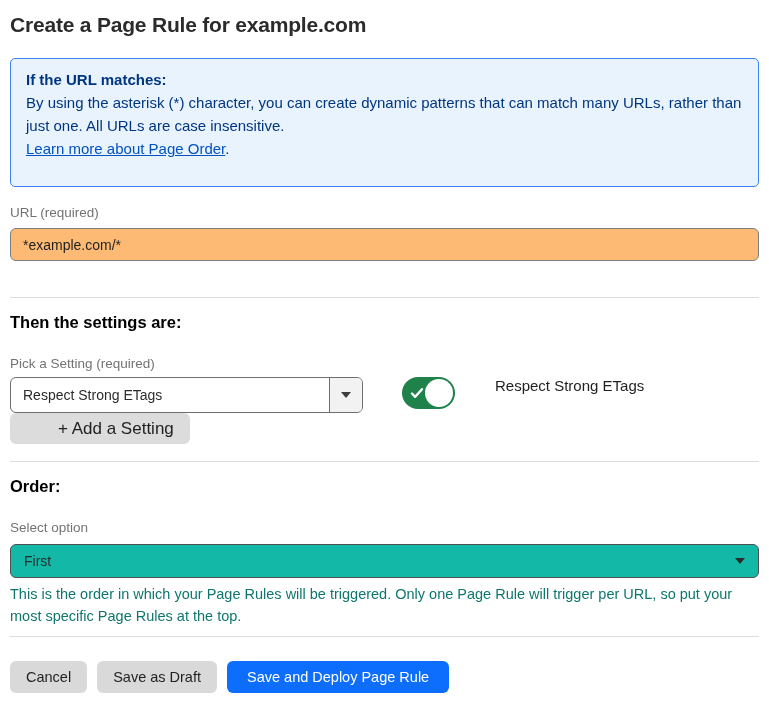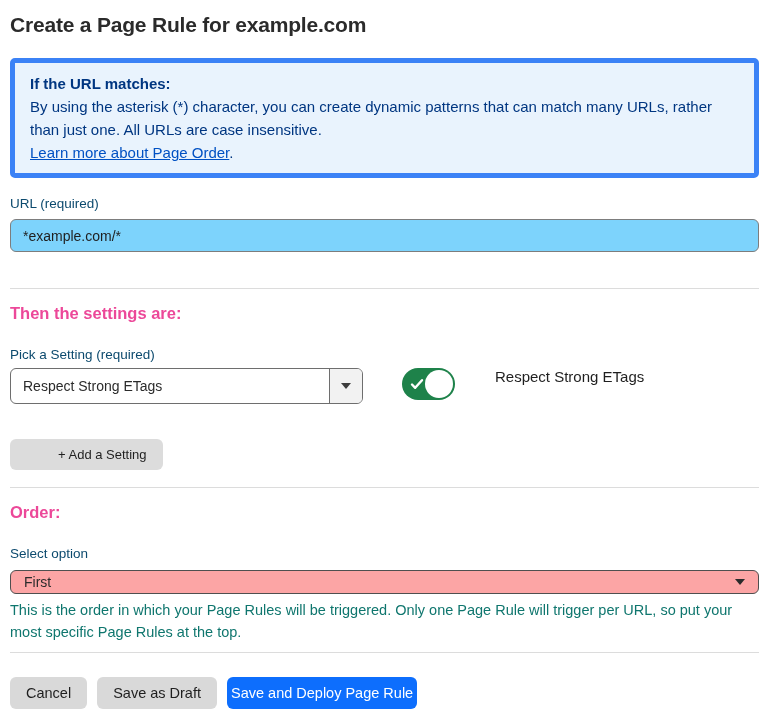--- a/index.html
+++ b/index.html
@@ -17,61 +17,61 @@
     margin: 12px 0 0 0;
     font-size: 21px; line-height: 26px;
     font-weight: 700; color: #2b2b2b;
     letter-spacing: -0.2px;
   }
 
   
   .info-box {
     margin-top: 20px;
     background: #e9f3fd;
-    border: 5px solid #3b82f6;
+    border: 1px solid #3b82f6;
     border-radius: 5px;
-    padding: 9px 15px 9px 15px;
+    padding: 9px 15px 26px 15px;
     color: #003681;
     font-size: 15px; line-height: 23px;
   }
   .info-box .info-heading { font-weight: 700; }
   .info-box a, .info-box .info-link {
     color: #0051c3; text-decoration: underline; cursor: pointer;
   }
 
   .field-label {
     margin-top: 18px;
     font-size: 13.5px; line-height: 16px;
-    color: #0c4a6e;
+    color: #737373;
   }
 
   .url-input {
     display: block;
     margin-top: 7px;
     width: 100%; height: 33px;
-    background: #7dd3fc;
+    background: #fdba74;
     border: 1px solid #7d7d7d;
     border-radius: 6px;
     padding: 0 12px;
     font-family: "Liberation Sans", sans-serif;
     font-size: 14px; color: #1f1f1f;
     outline: none;
   }
 
   .divider {
     border: none; border-top: 1px solid #dcdcdc;
     margin: 36px 0 0 0; height: 0;
   }
   .divider.tight { margin-top: 17px; }
   .divider.help-gap { margin-top: 9px; }
 
   .section-heading {
     margin: 14px 0 0 0;
     font-size: 16.5px; line-height: 20px;
-    font-weight: 700; color: #ec4899;
+    font-weight: 700; color: #000000;
   }
   .section-heading.order { margin-top: 14px; }
 
   .picker-label { margin-top: 24px; }
 
   .setting-row {
     margin-top: 5px;
     display: flex; align-items: flex-start; gap: 23px;
   }
 
@@ -124,27 +124,27 @@
 
   .btn {
     display: inline-flex; align-items: center; justify-content: center;
     height: 32px; padding: 0 16px;
     background: #d9d9d9; color: #1f1f1f;
     border: none; border-radius: 6px;
     font-family: "Liberation Sans", sans-serif;
     font-size: 14.5px;
     cursor: pointer;
   }
-  .add-setting-btn { margin-top: 35px; height: 31px; font-size: 13px; background: #dcdcdc; padding-left: 48px; }
+  .add-setting-btn { height: 31px; font-size: 17px; background: #dcdcdc; padding-left: 48px; }
 
   
   .order-select {
     margin-top: 8px;
-    width: 100%; height: 24px;
-    background: #fca5a5;
+    width: 100%; height: 34px;
+    background: #14b8a6;
     border: 1px solid #4f4f4f;
     border-radius: 6px;
     display: flex; align-items: center; justify-content: space-between;
     padding: 0 13px;
     font-size: 14px; color: #2b2b2b;
     cursor: pointer;
   }
   .order-select .caret-down {
     border-left-width: 5px; border-right-width: 5px; border-top-width: 6px;
     border-top-color: #2b2b2b;
@@ -156,21 +156,21 @@
     color: #0f766e;
     max-width: 745px;
   }
 
   .footer-row {
     margin-top: 24px;
     display: flex; align-items: center; gap: 10px;
   }
   .btn-primary {
     background: #0d6efd; color: #ffffff;
-    padding: 0 4px;
+    padding: 0 20px;
   }
 </style>
 </head>
 <body>
 
 <div class="page">
 
   <h1 class="page-title">Create a Page Rule for example.com</h1>
 
   <div class="info-box">

